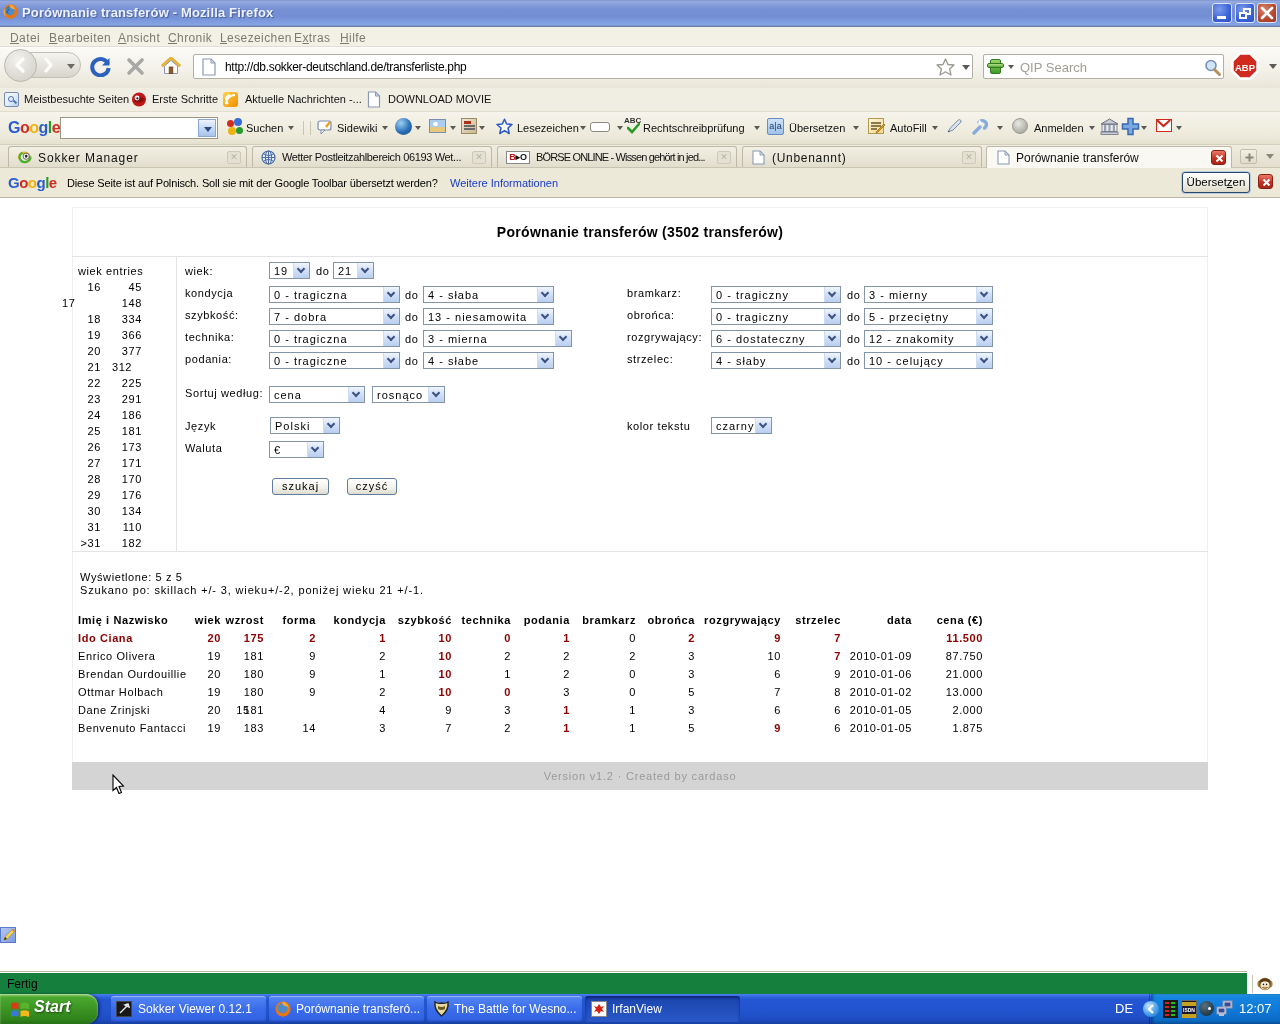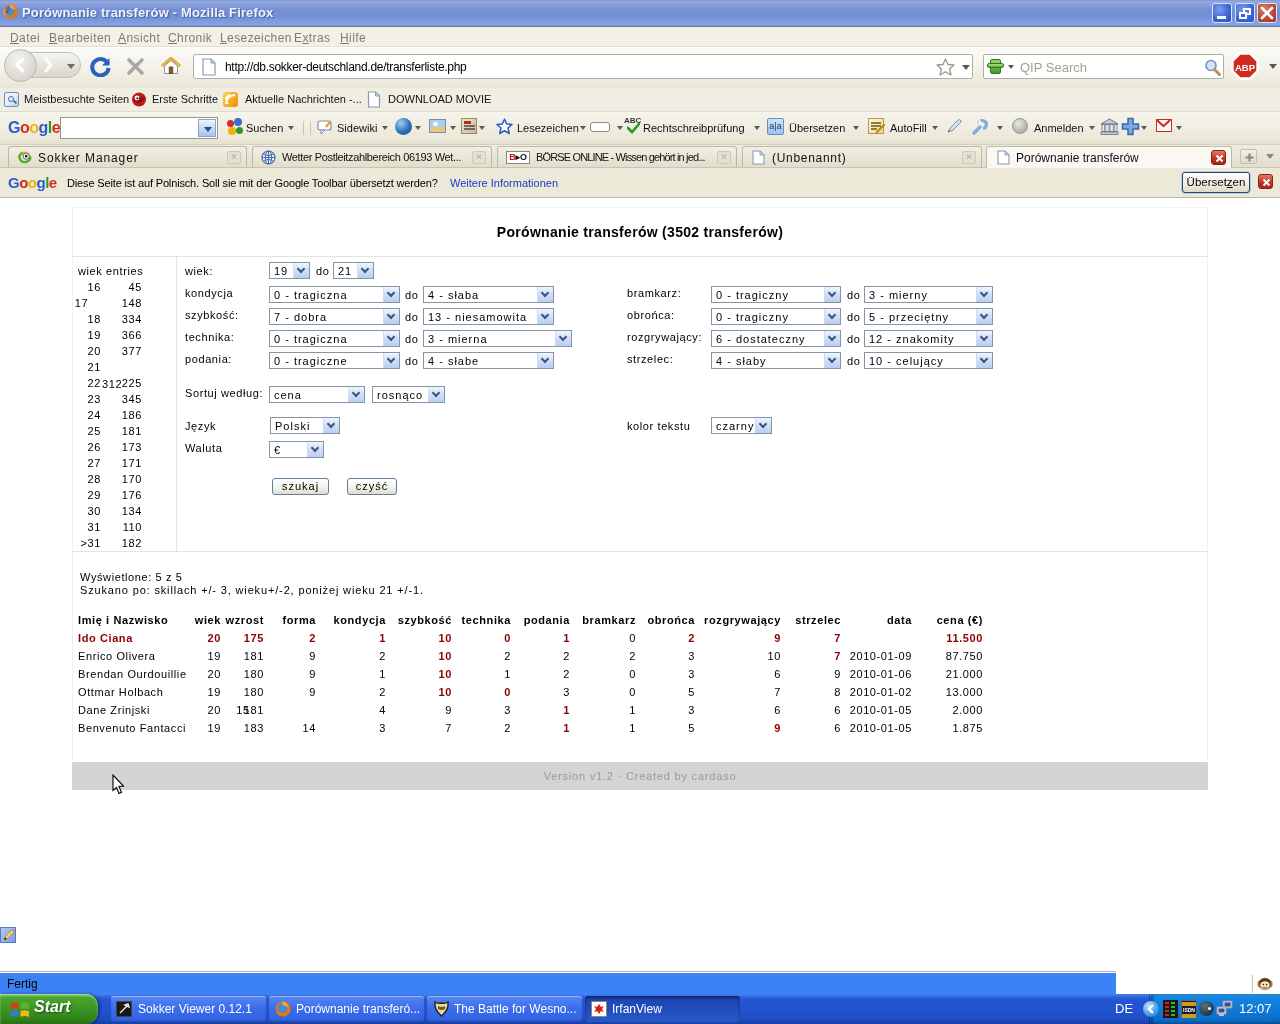--- a/index.html
+++ b/index.html
@@ -61,22 +61,22 @@
 .sel .a i { position:absolute; left:3.5px; top:3px; width:6px; height:6px;
   border-right:2.4px solid #3d5283; border-bottom:2.4px solid #3d5283; transform:rotate(45deg); }
 .btn { position:absolute; height:17px; border:1px solid #5f7ea0; border-radius:3px;
   background:linear-gradient(180deg,#ffffff 0%,#f2f1ea 60%,#dedcd0 100%);
   font-size:11px; letter-spacing:1px; text-align:center; }
 .red { color:#8b0000; font-weight:bold; }
 #footer { position:absolute; left:72px; top:564px; width:1136px; height:28px; background:#d4d4d4;
   color:#9a9a9a; text-align:center; font-size:11px; letter-spacing:0.8px; line-height:28px; }
 
 
-#statusbar { position:absolute; left:0; top:972px; width:1116px; height:22px;
-  background:#3b82f6; border-top:1px solid #fff; box-shadow:0 -1px 0 #b9b5a2; font-size:12px; }
+#statusbar { position:absolute; left:0; top:972px; width:1247px; height:22px;
+  background:#15803d; border-top:1px solid #fff; box-shadow:0 -1px 0 #b9b5a2; font-size:12px; }
 
 
 #taskbar { position:absolute; left:0; top:994px; width:1280px; height:30px;
   background:linear-gradient(180deg,#4b80f0 0%,#3267e0 9%,#2455d2 18%,#2153cf 60%,#1e4cc0 85%,#1540a2 100%); }
 .task { position:absolute; top:2px; height:26px; border-radius:3px; color:#fff; font-size:12px;
   background:linear-gradient(180deg,#5586f4 0%,#3a6cea 50%,#2f61e2 100%);
   box-shadow:inset 0 1px 1px rgba(255,255,255,0.45), inset 0 -1px 2px rgba(0,0,40,0.3); }
 .task.pressed { background:linear-gradient(180deg,#1c45ae 0%,#2250bd 60%,#2a58c8 100%);
   box-shadow:inset 0 2px 3px rgba(0,0,60,0.5);padding-left:27px; }
 </style>
@@ -352,34 +352,34 @@
   <div id="page">
     <div class="abs" style="left:72px;top:9px;width:1136px;height:581px;border:1px solid #f0f0f0"></div>
     <div class="abs" style="left:72px;top:26px;width:1136px;text-align:center;font-weight:bold;font-size:14px;letter-spacing:0.3px">Porównanie transferów (3502 transferów)</div>
     <div class="hline" style="left:72px;top:58px;width:1136px"></div>
     <div class="vline" style="left:176px;top:58px;height:295px"></div>
     <div class="hline" style="left:72px;top:353px;width:1136px"></div>
     <div id="stats">
       <div class="lab" style="left:78px;top:67px">wiek entries</div>
       <div class="lab" style="left:62px;top:83px;width:39px;text-align:right">16</div>
       <div class="lab" style="left:102px;top:83px;width:40px;text-align:right">45</div>
-      <div class="lab" style="left:62px;top:99px;width:39px;text-align:center">17</div>
+      <div class="lab" style="left:62px;top:99px;width:39px;text-align:left">17</div>
       <div class="lab" style="left:102px;top:99px;width:40px;text-align:right">148</div>
       <div class="lab" style="left:62px;top:115px;width:39px;text-align:right">18</div>
       <div class="lab" style="left:102px;top:115px;width:40px;text-align:right">334</div>
       <div class="lab" style="left:62px;top:131px;width:39px;text-align:right">19</div>
       <div class="lab" style="left:102px;top:131px;width:40px;text-align:right">366</div>
       <div class="lab" style="left:62px;top:147px;width:39px;text-align:right">20</div>
       <div class="lab" style="left:102px;top:147px;width:40px;text-align:right">377</div>
       <div class="lab" style="left:62px;top:163px;width:39px;text-align:right">21</div>
-      <div class="lab" style="left:102px;top:180px;width:40px;text-align:left">312</div>
+      <div class="lab" style="left:102px;top:163px;width:40px;text-align:center">312</div>
       <div class="lab" style="left:62px;top:179px;width:39px;text-align:right">22</div>
       <div class="lab" style="left:102px;top:179px;width:40px;text-align:right">225</div>
       <div class="lab" style="left:62px;top:195px;width:39px;text-align:right">23</div>
-      <div class="lab" style="left:102px;top:195px;width:40px;text-align:right">345</div>
+      <div class="lab" style="left:102px;top:195px;width:40px;text-align:right">291</div>
       <div class="lab" style="left:62px;top:211px;width:39px;text-align:right">24</div>
       <div class="lab" style="left:102px;top:211px;width:40px;text-align:right">186</div>
       <div class="lab" style="left:62px;top:227px;width:39px;text-align:right">25</div>
       <div class="lab" style="left:102px;top:227px;width:40px;text-align:right">181</div>
       <div class="lab" style="left:62px;top:243px;width:39px;text-align:right">26</div>
       <div class="lab" style="left:102px;top:243px;width:40px;text-align:right">173</div>
       <div class="lab" style="left:62px;top:259px;width:39px;text-align:right">27</div>
       <div class="lab" style="left:102px;top:259px;width:40px;text-align:right">171</div>
       <div class="lab" style="left:62px;top:275px;width:39px;text-align:right">28</div>
       <div class="lab" style="left:102px;top:275px;width:40px;text-align:right">170</div>

